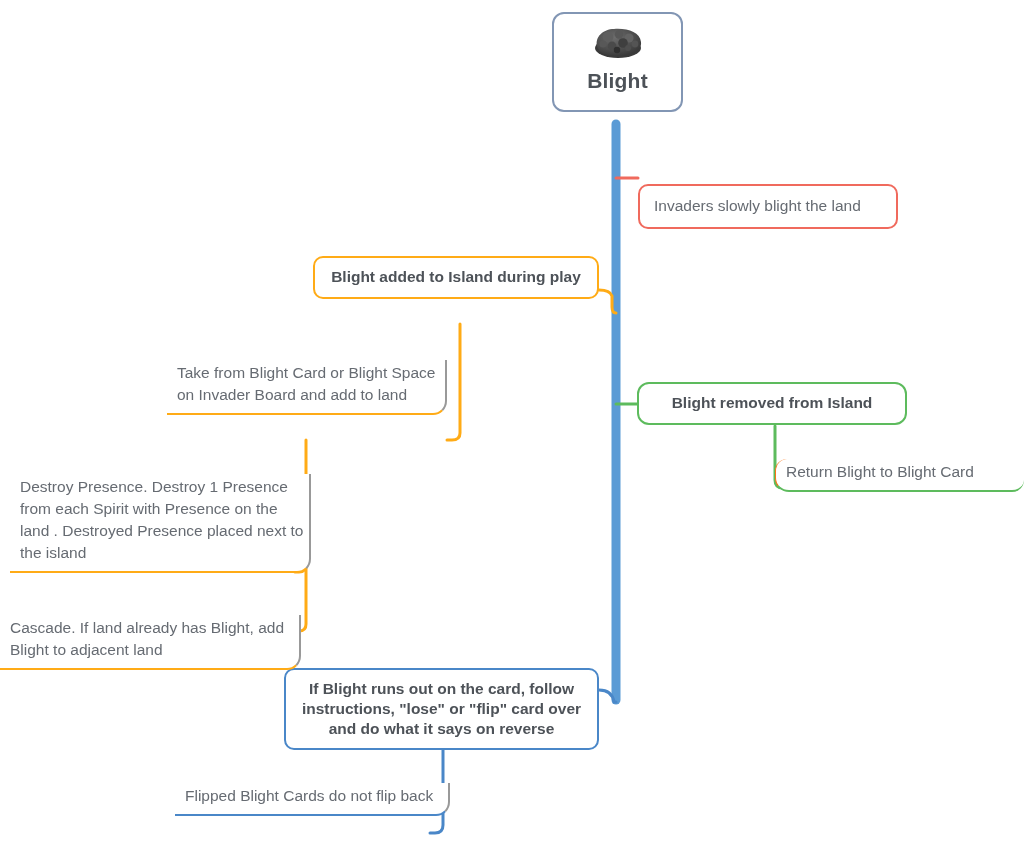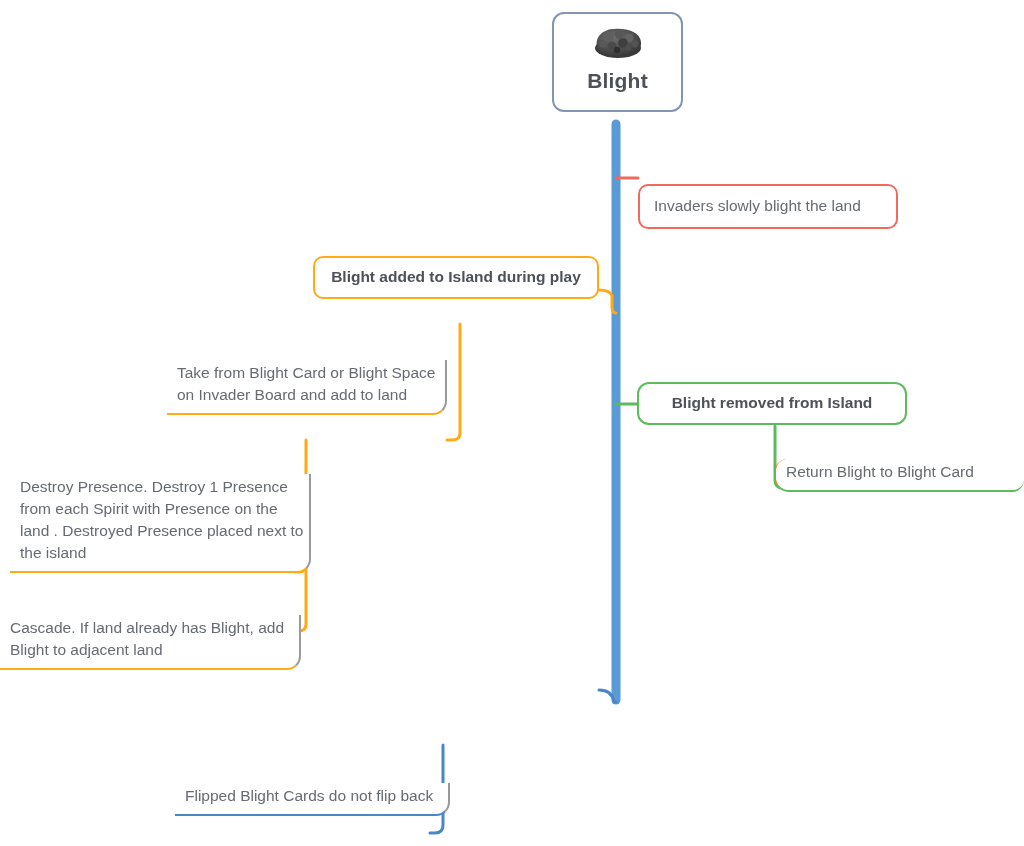--- a/index.html
+++ b/index.html
@@ -163,20 +163,23 @@
   </div>
 
   <div id="n-added" class="node boxed t-orange">
     <div class="title-bold">Blight added to Island during play</div>
   </div>
 
   <div id="n-removed" class="node boxed t-green">
     <div class="title-bold">Blight removed from Island</div>
   </div>
 
+  <div id="n-runsout" class="node boxed t-blue">
+    <div class="title-bold">If Blight runs out  on the card, follow instructions, "lose" or "flip" card over and do what it says  on reverse</div>
+  </div>
 
   <div id="n-takefrom" class="node leaf round-right t-orange">
     <div class="body-text">Take from Blight Card or Blight Space on Invader Board and add to land</div>
   </div>
 
   <div id="n-destroy" class="node leaf round-right t-orange">
     <div class="body-text">Destroy Presence. Destroy 1 Presence from each Spirit with Presence on the land . Destroyed Presence placed next to the island</div>
   </div>
 
   <div id="n-cascade" class="node leaf round-right t-orange">

